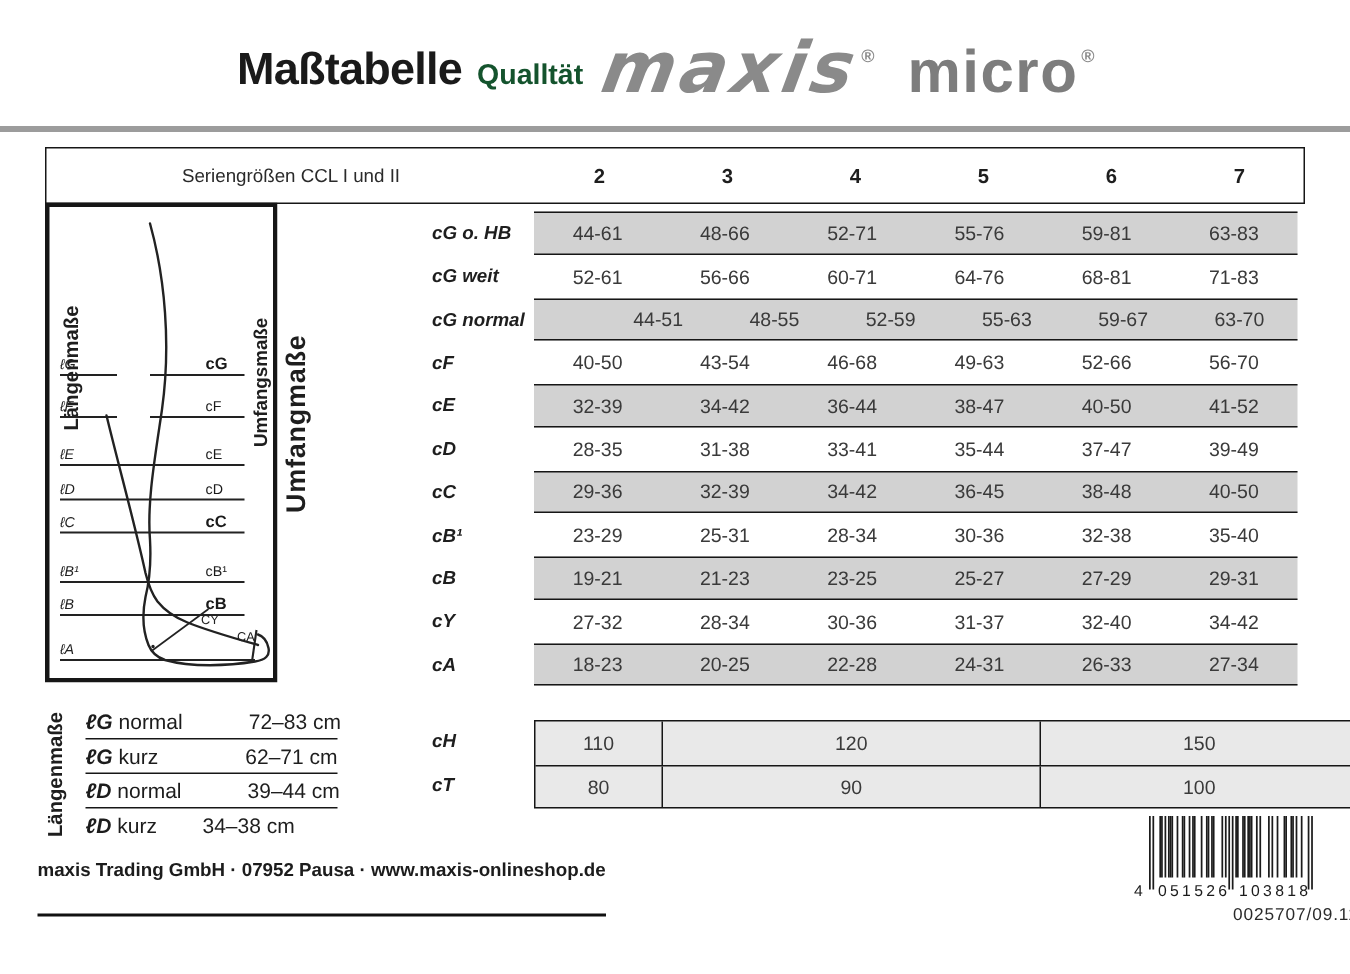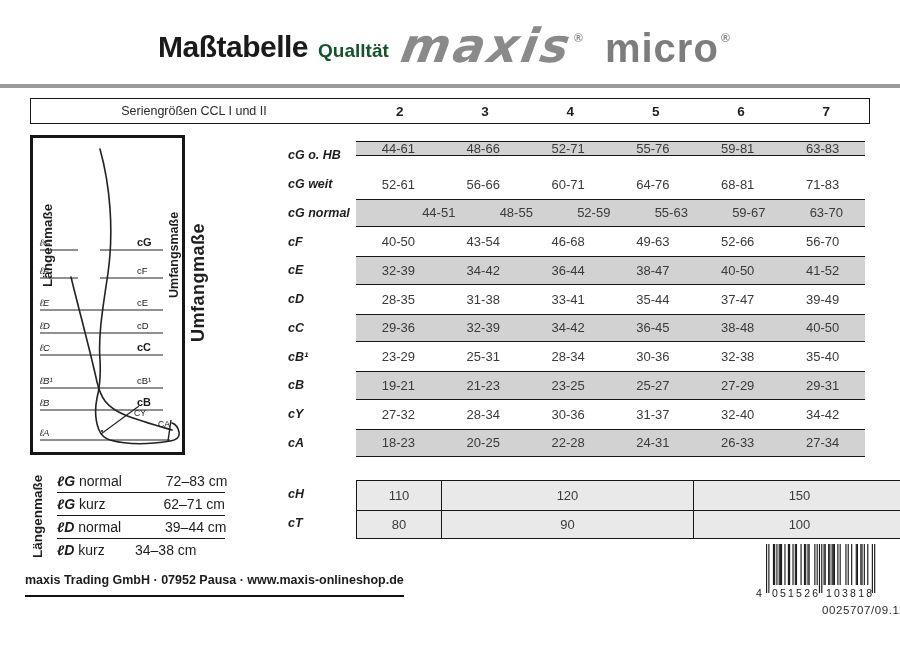--- a/index.html
+++ b/index.html
@@ -12,21 +12,21 @@
   .main-title{font-size:30px;font-weight:800;letter-spacing:-0.5px;color:#1a1a1a;}
   .sub-title{font-size:19px;font-weight:700;margin-left:10px;color:#14532d;}
   .logo-row{left:402px;top:18px;display:flex;align-items:baseline;}
   .brand-script{font-size:47px;font-weight:600;font-style:italic;color:#8a8a8a;
         transform:skewX(-10deg);letter-spacing:3px;font-family:"DejaVu Sans",sans-serif;}
   .brand-bold{font-size:40px;font-weight:800;color:#7d7d7d;letter-spacing:1px;margin-left:22px;}
   .reg{font-size:12px;font-weight:700;color:#8a8a8a;position:relative;top:-20px;margin-left:2px;}
   .gray-rule{left:0;top:84px;width:900px;height:4px;background:#9c9c9c;}
 
   
-  .series-box{left:30px;top:98px;width:840px;height:26px;border:1.5px solid #161616;
+  .series-box{left:30px;top:98px;width:840px;height:38px;border:1.5px solid #161616;
         display:flex;align-items:stretch;box-sizing:border-box;}
   .series-label{width:326px;display:flex;align-items:center;justify-content:center;
         font-size:12.5px;color:#2a2a2a;}
   .series-cells{flex:1;display:flex;}
   .series-cells span{flex:1;display:flex;align-items:center;justify-content:center;
         font-size:13.5px;font-weight:700;color:#1e1e1e;}
 
   
   .row-label{left:288px;width:70px;display:flex;align-items:center;
         font-size:12.5px;font-weight:700;font-style:italic;color:#1e1e1e;white-space:nowrap;}
@@ -52,21 +52,21 @@
   .len-val{white-space:nowrap;color:#1e1e1e;}
 
   
   .vlabel{writing-mode:vertical-rl;transform:rotate(180deg);display:flex;
         align-items:center;justify-content:center;font-weight:700;color:#1e1e1e;}
   .outer-umfang{left:186px;top:182px;width:24px;height:200px;font-size:18px;letter-spacing:0.5px;}
   .len-side{left:26px;top:466px;width:22px;height:100px;font-size:13.5px;}
 
   
   .footer{left:25px;top:573px;font-size:12.5px;font-weight:700;color:#1c1c1c;
-        padding-bottom:8px;border-bottom:2px solid #111;display:inline-block;}
+        padding-bottom:22px;border-bottom:2px solid #111;display:inline-block;}
 
   .code-below{left:778px;top:604px;font-size:11.5px;color:#2a2a2a;letter-spacing:0.6px;padding-left:44px;}
 
   svg text{font-family:"Liberation Sans",sans-serif;}
 </style>
 </head>
 <body>
 
 <div class="page">
 
@@ -89,21 +89,21 @@
         <span>3</span>
         <span>4</span>
         <span>5</span>
         <span>6</span>
         <span>7</span>
       </div>
   </div>
 
   <div id="main-table">
       <div class="abs row-label" style="top: 141px; height: 28.75px;">cG o. HB</div>
-      <div class="abs band shaded" style="top: 141px; height: 15px;">
+      <div class="abs band shaded" style="top: 141px; height: 29px;">
         <div class="cell">44-61</div>
         <div class="cell">48-66</div>
         <div class="cell">52-71</div>
         <div class="cell">55-76</div>
         <div class="cell">59-81</div>
         <div class="cell">63-83</div>
       </div>
       <div class="abs row-label" style="top: 169.75px; height: 28.75px;">cG weit</div>
       <div class="abs band" style="top: 169.75px; height: 28.75px;">
         <div class="cell">52-61</div>

